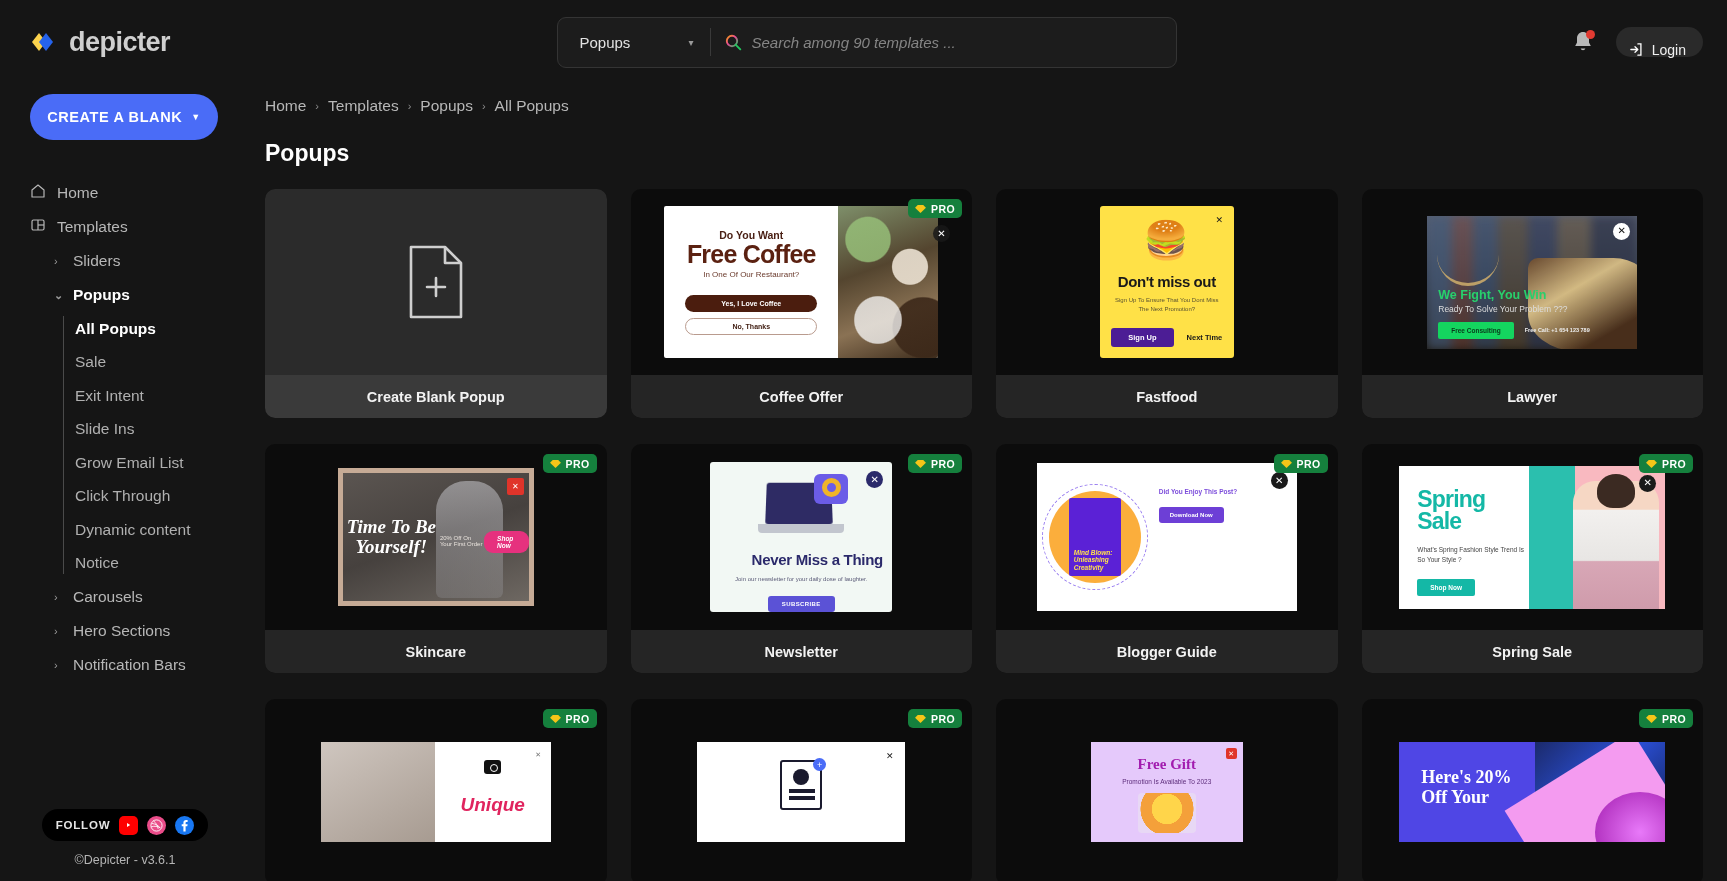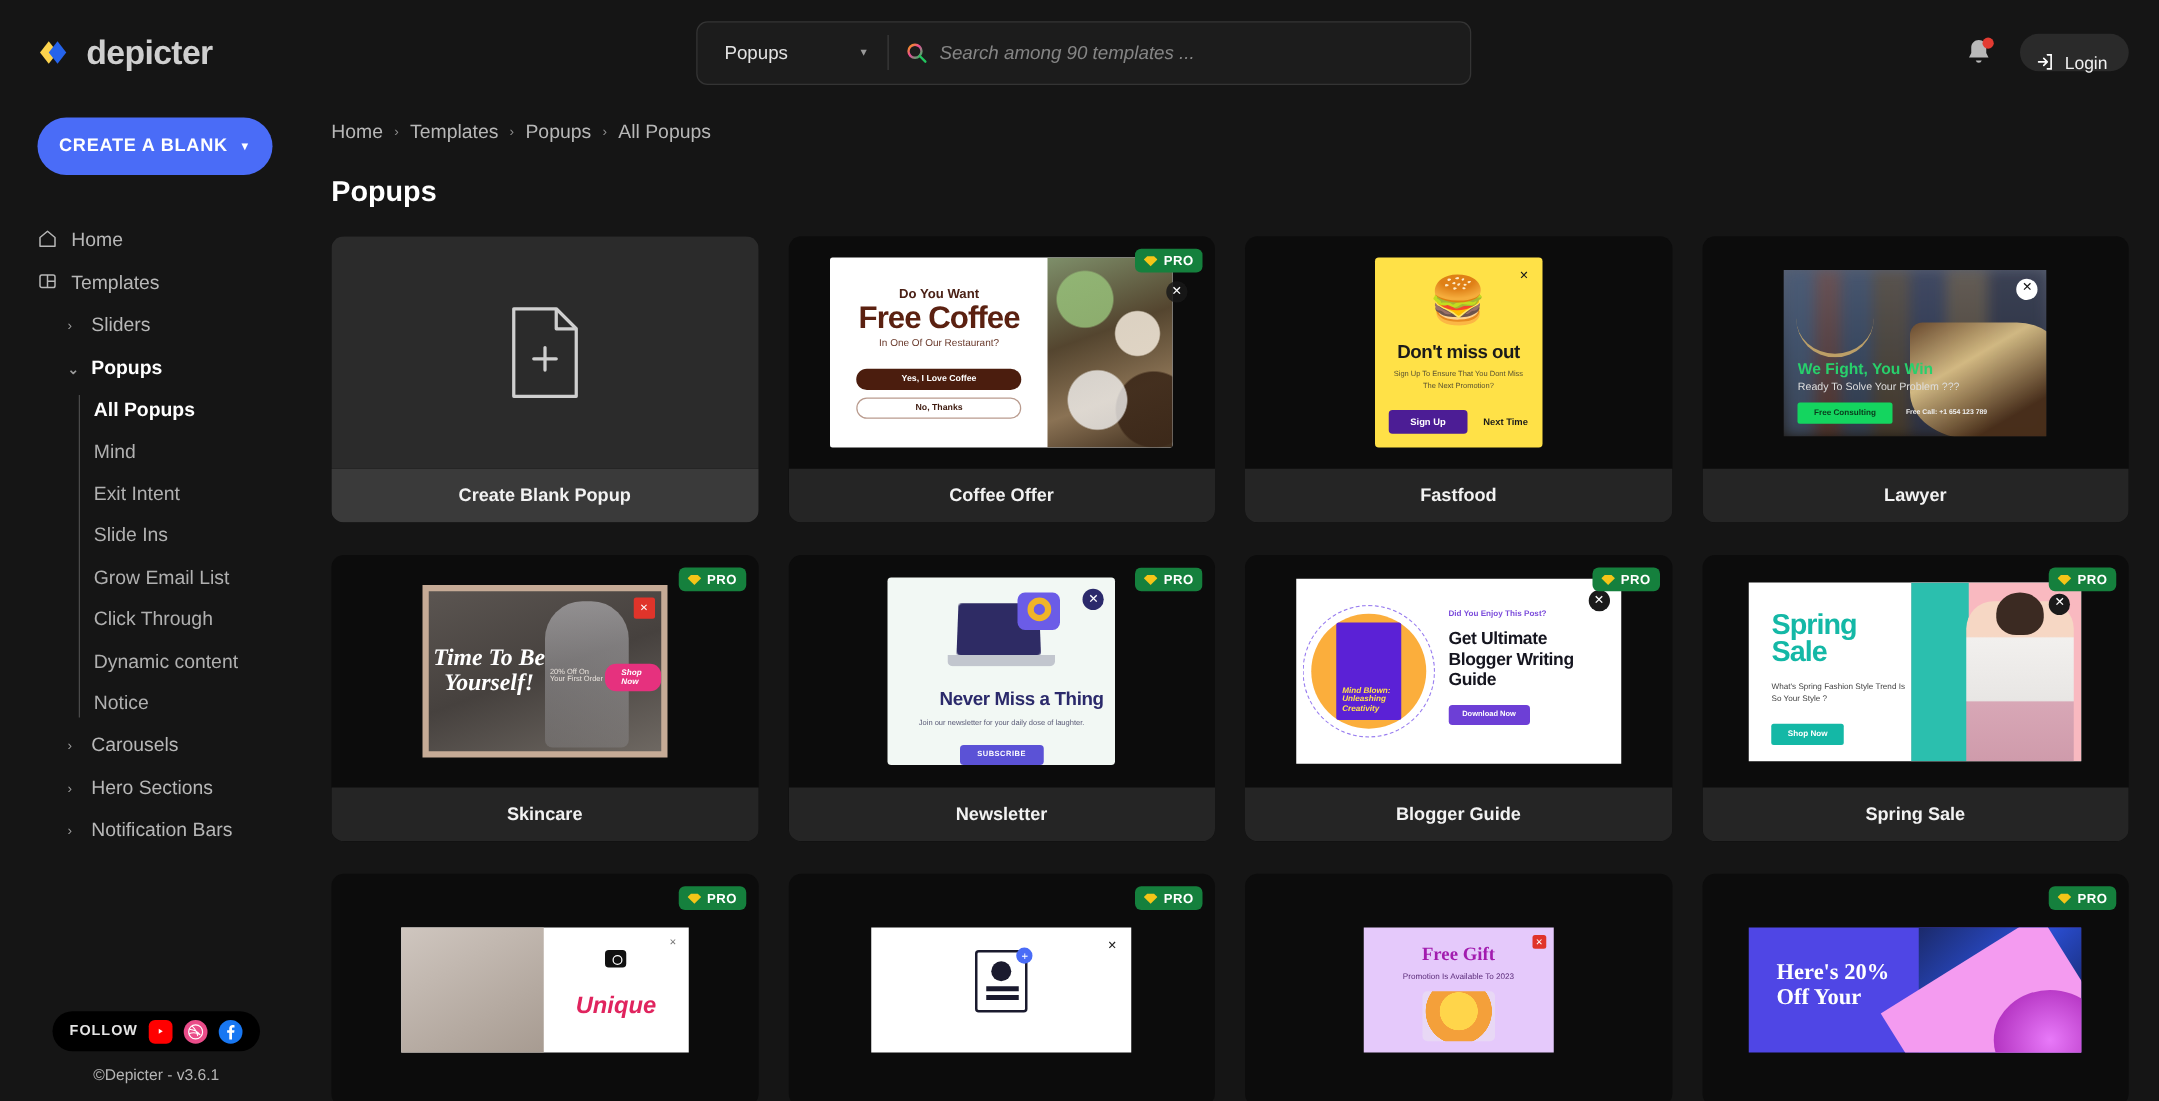--- a/index.html
+++ b/index.html
@@ -352,21 +352,21 @@
         <div class="nav-item lvl2 active-parent">
           <span class="chev">⌄</span>
           <span>Popups</span>
         </div>
 
         <div class="sub-list">
           <div class="sub-item active">
               <span>All Popups</span>
             </div>
           <div class="sub-item">
-              <span>Mind</span>
+              <span>Sale</span>
             </div>
           <div class="sub-item">
               <span>Exit Intent</span>
             </div>
           <div class="sub-item">
               <span>Slide Ins</span>
             </div>
           <div class="sub-item">
               <span>Grow Email List</span>
             </div>
@@ -562,21 +562,20 @@
               <span class="close-x" style="top:9px;right:9px;background:#1a1a1a;">✕</span>
               <div class="bg-left">
                 <div class="bg-circle">
                   <div class="bg-book">
                     <span class="bg-book-t">Mind Blown: Unleashing Creativity</span>
                   </div>
                 </div>
               </div>
               <div class="bg-right">
                 <div class="bg-kicker">Did You Enjoy This Post?</div>
-                <div class="bg-t">Get Ultimate Blogger Writing Guide</div>
                 <div class="bg-b">Download Now</div>
               </div>
             </div>
           </div>
           <div class="card-foot">Blogger Guide</div>
         </div>
 
         <div class="card">
           <div class="card-thumb">
             <div class="pro-badge">

